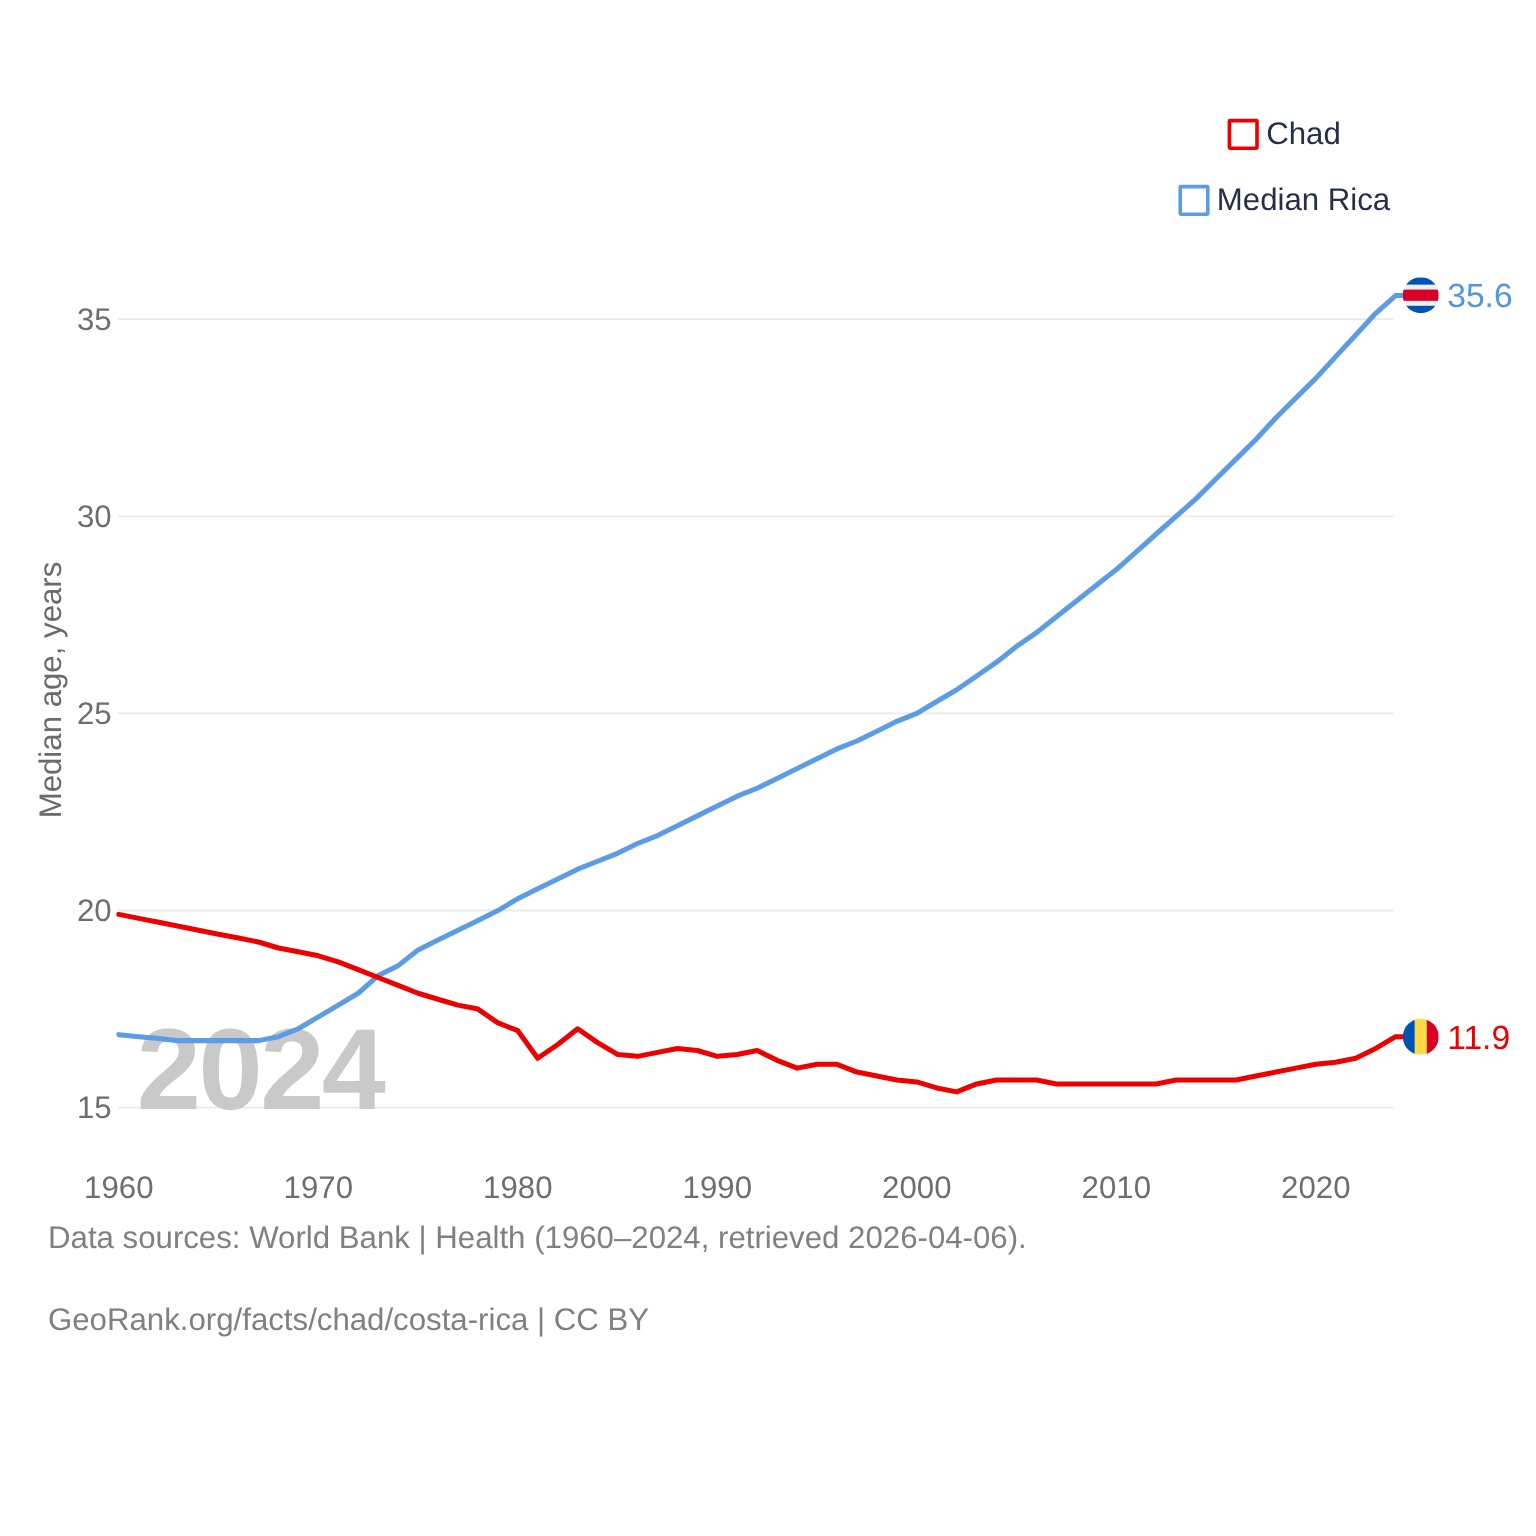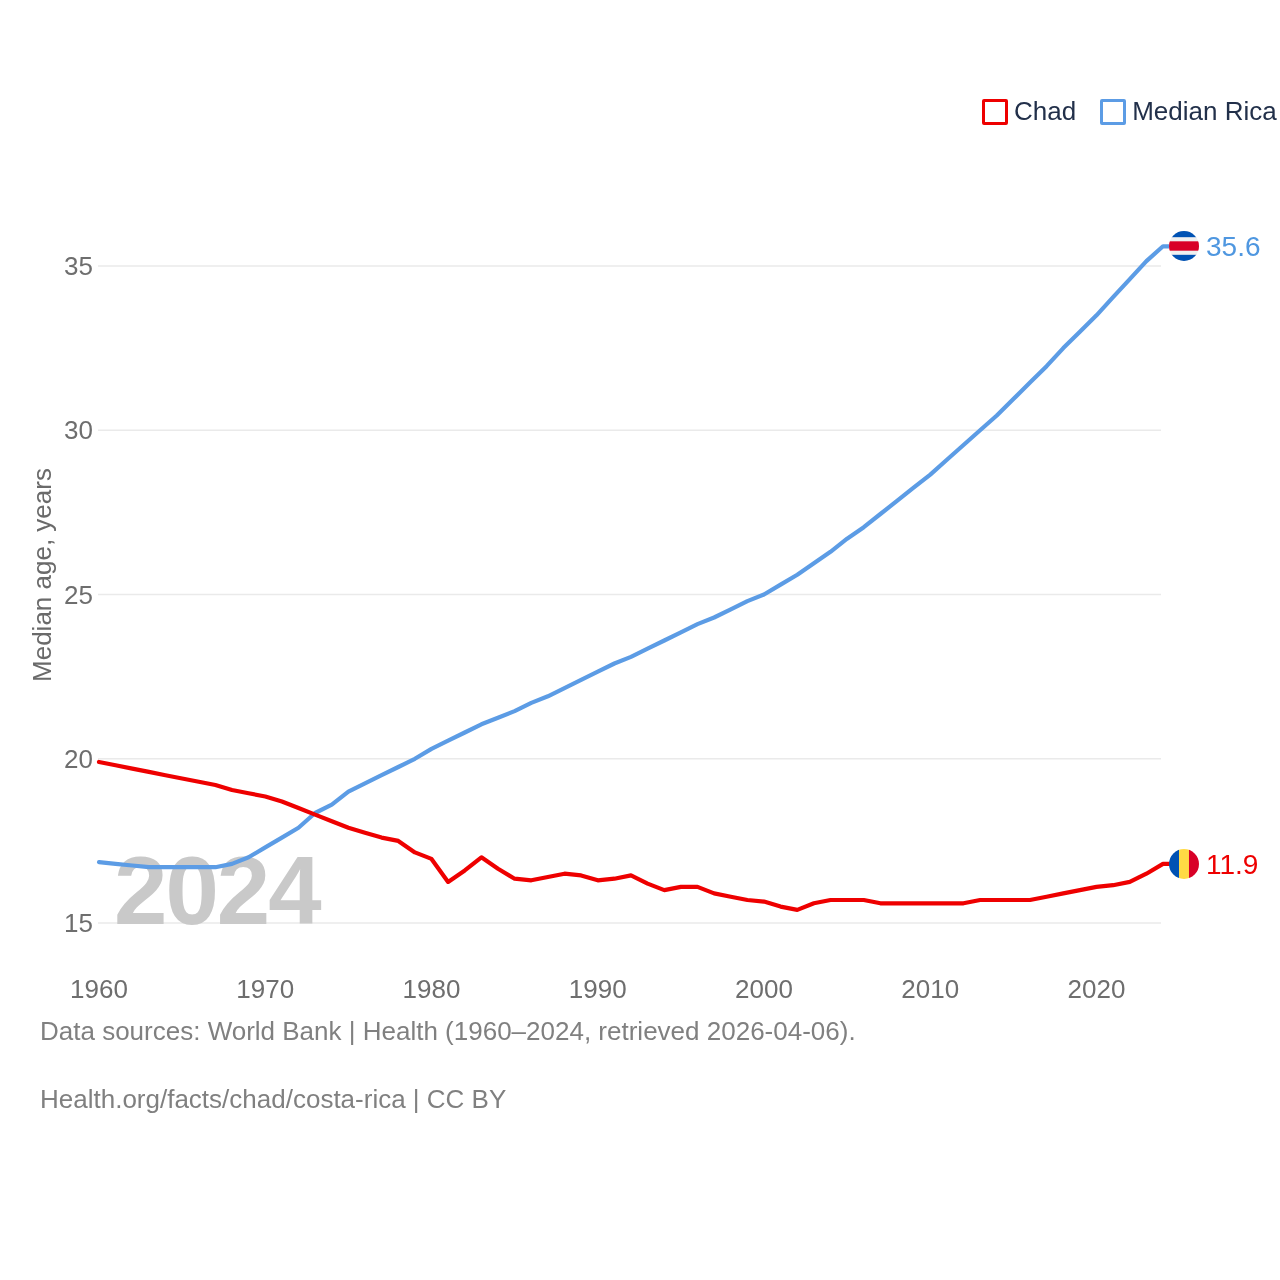--- a/index.html
+++ b/index.html
@@ -12,21 +12,21 @@
   .gridline{stroke:#eaeaea;stroke-width:1.5;}
   .tick-label{fill:#6e6e6e;font-size:26px;font-family:"Liberation Sans",sans-serif;}
   #watermark{
     fill:#c9c9c9;font-size:96px;font-weight:bold;letter-spacing:-2px;
     font-family:"Liberation Sans",sans-serif;
   }
   .series-path{fill:none;stroke-width:4.2;stroke-linejoin:round;stroke-linecap:round;}
 
   .legend{position:absolute;left:982px;top:96px;display:flex;flex-direction:column;gap:9px;}
   .legend-title{font-size:26px;color:#22304a;line-height:30px;}
-  .legend-items{display:flex;flex-direction:row;gap:24px;align-items:center;}
+  .legend-items{display:flex;flex-direction:column;gap:24px;align-items:center;}
   .legend-item{display:flex;flex-direction:row;gap:6px;align-items:center;cursor:pointer;}
   .legend-swatch{width:20px;height:20px;border:3px solid #000;border-radius:2px;background:#fff;box-sizing:content-box;}
   .legend-item-label{font-size:26px;color:#22304a;}
 
   .y-axis-title{
     position:absolute;left:42px;top:575px;
     transform:translate(-50%,-50%) rotate(-90deg);
     white-space:nowrap;font-size:26px;color:#6a6a6a;
   }
 
@@ -114,13 +114,13 @@
     <g clip-path="url(#tdclip)">
       <rect x="0" y="0" width="10.7" height="32" fill="#0052b4"></rect>
       <rect x="10.7" y="0" width="10.6" height="32" fill="#ffda44"></rect>
       <rect x="21.3" y="0" width="10.7" height="32" fill="#d80027"></rect>
     </g>
   </svg>
   <span class="end-value" id="end-value-chad" style="color: rgb(238, 0, 0);">11.9</span>
 </div>
 
 <div class="footer" id="footer-line1">Data sources: World Bank | Health (1960–2024, retrieved 2026-04-06).</div>
-<div class="footer" id="footer-line2">Health.org/facts/chad/costa-rica | CC BY</div>
+<div class="footer" id="footer-line2">GeoRank.org/facts/chad/costa-rica | CC BY</div>
 
 </body></html>

